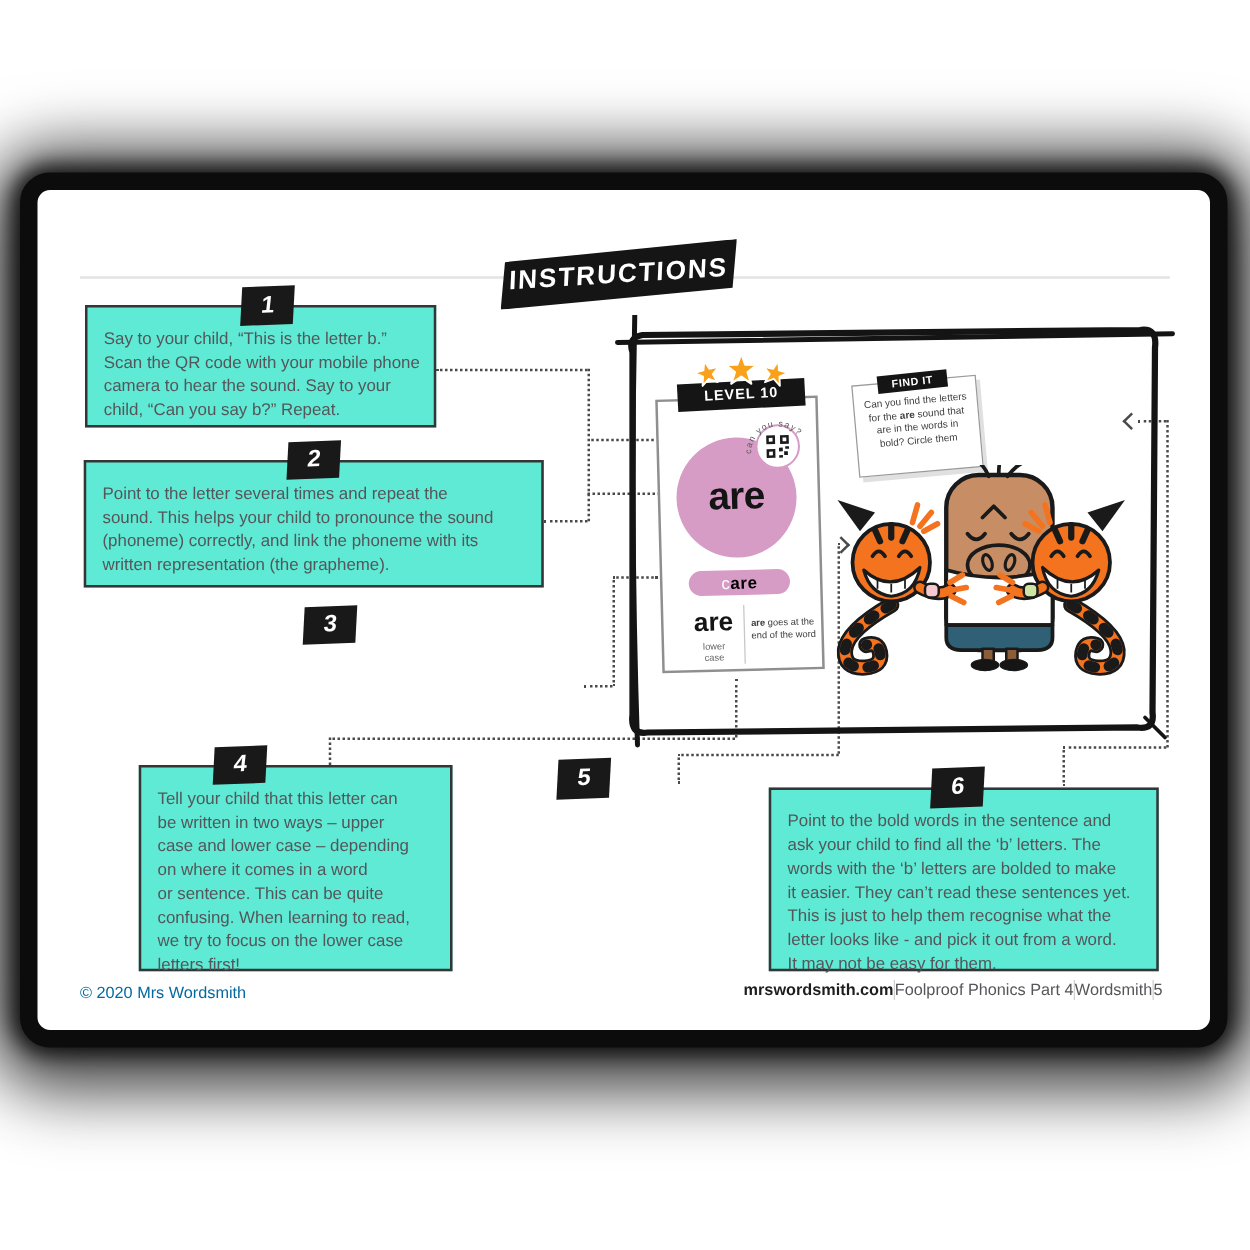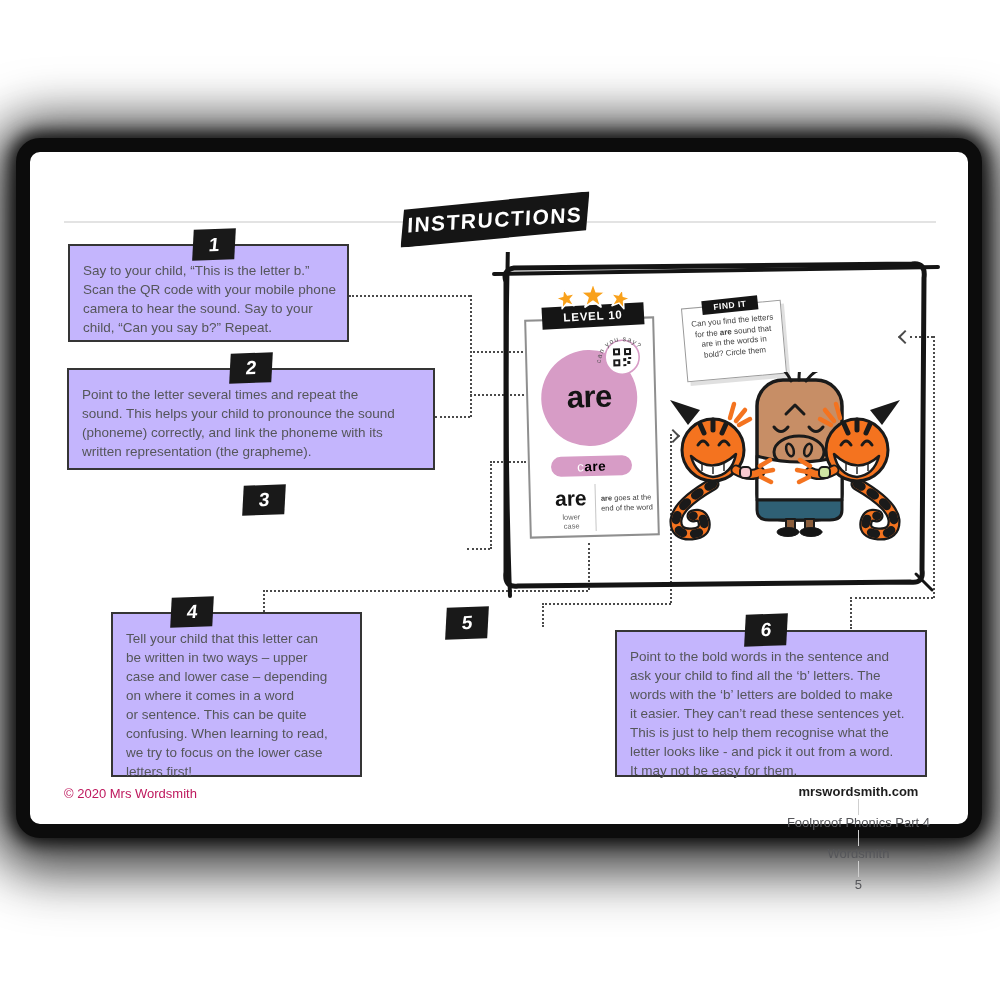--- a/index.html
+++ b/index.html
@@ -7,21 +7,21 @@
   #stage{position:relative;width:1000px;height:1000px;overflow:hidden;}
   .sheet{position:absolute;left:16px;top:138px;width:966px;height:700px;box-sizing:border-box;
     background:#fff;border:14px solid #0c0c0c;border-radius:24px;
     box-shadow:0 0 16px 6px rgba(0,0,0,.8),0 0 50px 22px rgba(0,0,0,.55),0 20px 55px 18px rgba(0,0,0,.45);}
   .abs{position:absolute;}
   .rule{position:absolute;left:64px;top:221px;width:872px;height:0;border-top:2px solid #e3e3e3;}
   .title-banner{position:absolute;left:399px;top:197px;width:192px;height:45px;background:#151515;
     transform:rotate(-3.5deg);clip-path:polygon(3% 16%,100% 0%,97% 86%,0% 100%);
     display:flex;align-items:center;justify-content:center;}
   .title-banner span{color:#fff;font-weight:800;font-size:21px;letter-spacing:1.5px;transform:skewX(-6deg);}
-  .ibox{position:absolute;box-sizing:border-box;background:#c4b5fd;border:2px solid #353535;}
+  .ibox{position:absolute;box-sizing:border-box;background:#5eead4;border:2px solid #353535;}
   .ibox .txt{position:absolute;left:13px;top:15px;font-size:13.5px;line-height:19px;color:#55565a;white-space:pre;}
   .tab{position:absolute;background:#191919;display:flex;align-items:center;justify-content:center;
     transform:skewX(-5deg) rotate(-2deg);z-index:5;}
   .tab span{color:#fff;font-weight:800;font-size:19px;transform:skewX(-3deg);}
   .dot-h{position:absolute;height:0;border-top:2px dotted #4a4a4a;}
   .dot-v{position:absolute;width:0;border-left:2px dotted #4a4a4a;}
   .chev{position:absolute;width:8px;height:8px;border-top:2.5px solid #4a4a4a;border-right:2.5px solid #4a4a4a;}
   .chev.r{transform:rotate(45deg);} .chev.l{transform:rotate(-135deg);} .chev.u{transform:rotate(-45deg);}
   .card{position:absolute;left:527px;top:318px;width:130px;height:219px;box-sizing:border-box;
     background:#fff;border:2px solid #8f8f8f;transform:rotate(-1.5deg);}
@@ -37,22 +37,22 @@
   .case-label{position:absolute;left:14px;top:192px;width:52px;text-align:center;font-size:7.5px;line-height:9px;color:#666;white-space:pre-line;}
   .card-divider{position:absolute;left:64px;top:164px;height:47px;width:0;border-left:1.5px solid #c6c6c6;}
   .usage{position:absolute;left:70px;top:174px;width:56px;font-size:7.5px;line-height:10px;color:#3b3b3b;white-space:pre-line;}
   .note{position:absolute;left:684px;top:304px;width:98px;height:72px;background:#fff;border:1.5px solid #9a9a9a;
     transform:rotate(-5deg);box-shadow:3px 4px 0 rgba(0,0,0,.12);}
   .note-label{position:absolute;left:20px;top:-7px;width:56px;height:14px;background:#151515;color:#fff;
     font-size:8.5px;font-weight:800;letter-spacing:.5px;display:flex;align-items:center;justify-content:center;transform:rotate(-1deg);}
   .note-text{position:absolute;left:0;top:11px;width:98px;text-align:center;font-size:8px;line-height:10.5px;color:#3d3d3d;white-space:pre-line;}
   .speech{position:absolute;left:778px;top:318px;width:156px;text-align:center;
     font-size:11.5px;line-height:15.5px;color:#3a3a3a;white-space:pre-line;}
-  .footer-left{position:absolute;left:64px;top:786px;font-size:13px;color:#be185d;}
-  .footer-right{position:absolute;right:70px;top:784px;display:flex;align-items:center;font-size:13px;color:#55565a;flex-direction:column;}
+  .footer-left{position:absolute;left:64px;top:786px;font-size:13px;color:#0369a1;}
+  .footer-right{position:absolute;right:70px;top:784px;display:flex;align-items:flex-start;font-size:13px;color:#55565a;}
   .footer-right .sep{width:1px;height:16px;background:#cfcfcf;}
   .footer-right .site{font-weight:700;color:#1d1d1d;}
   svg text{font-family:"Liberation Sans","DejaVu Sans",sans-serif;}
 </style>
 </head>
 <body>
 
 <div id="stage">
   <div class="sheet"></div>
   <div class="rule"></div>

